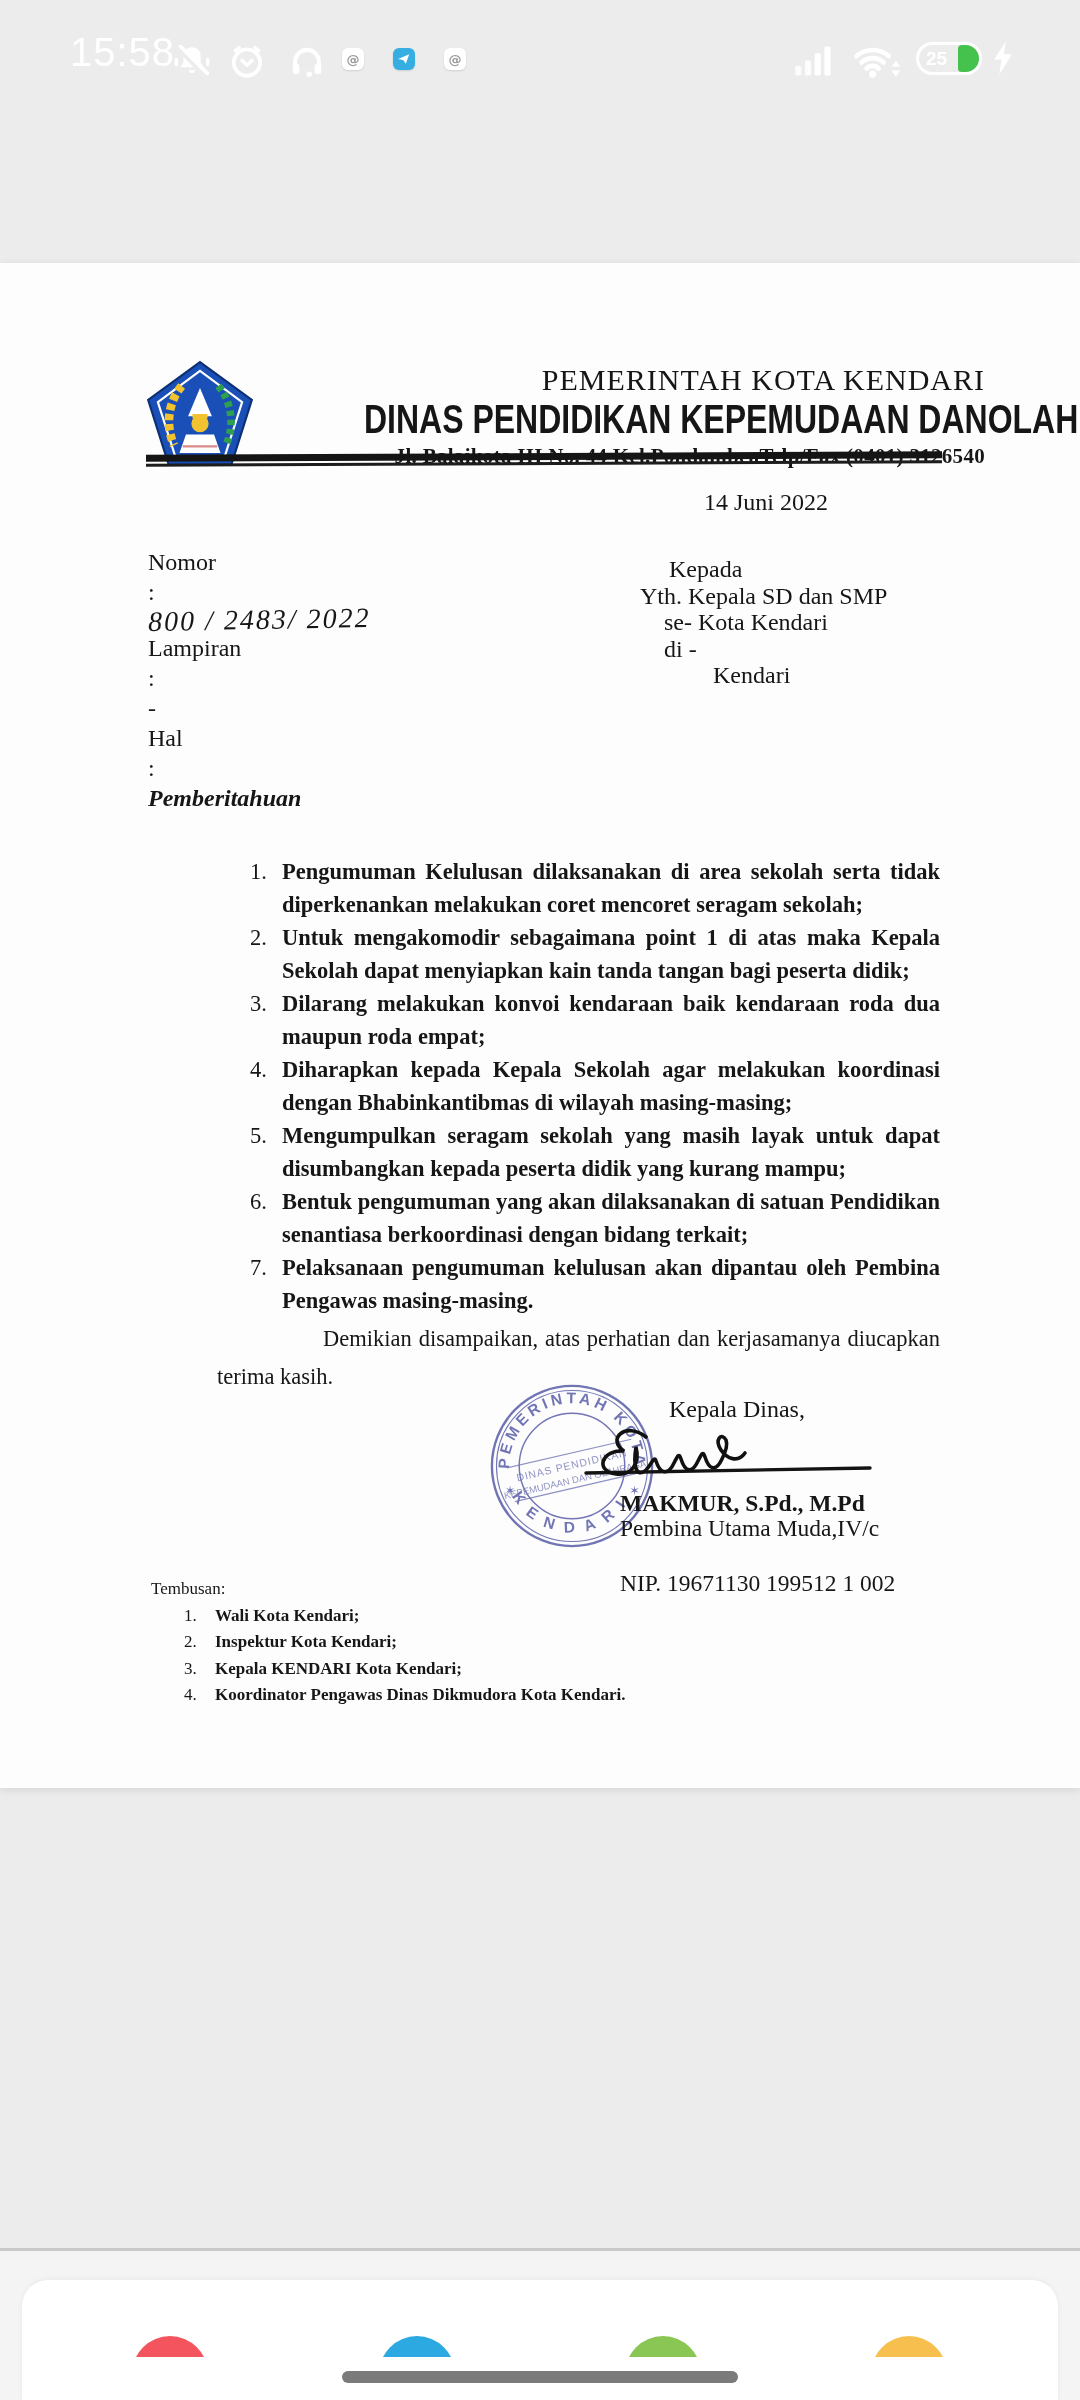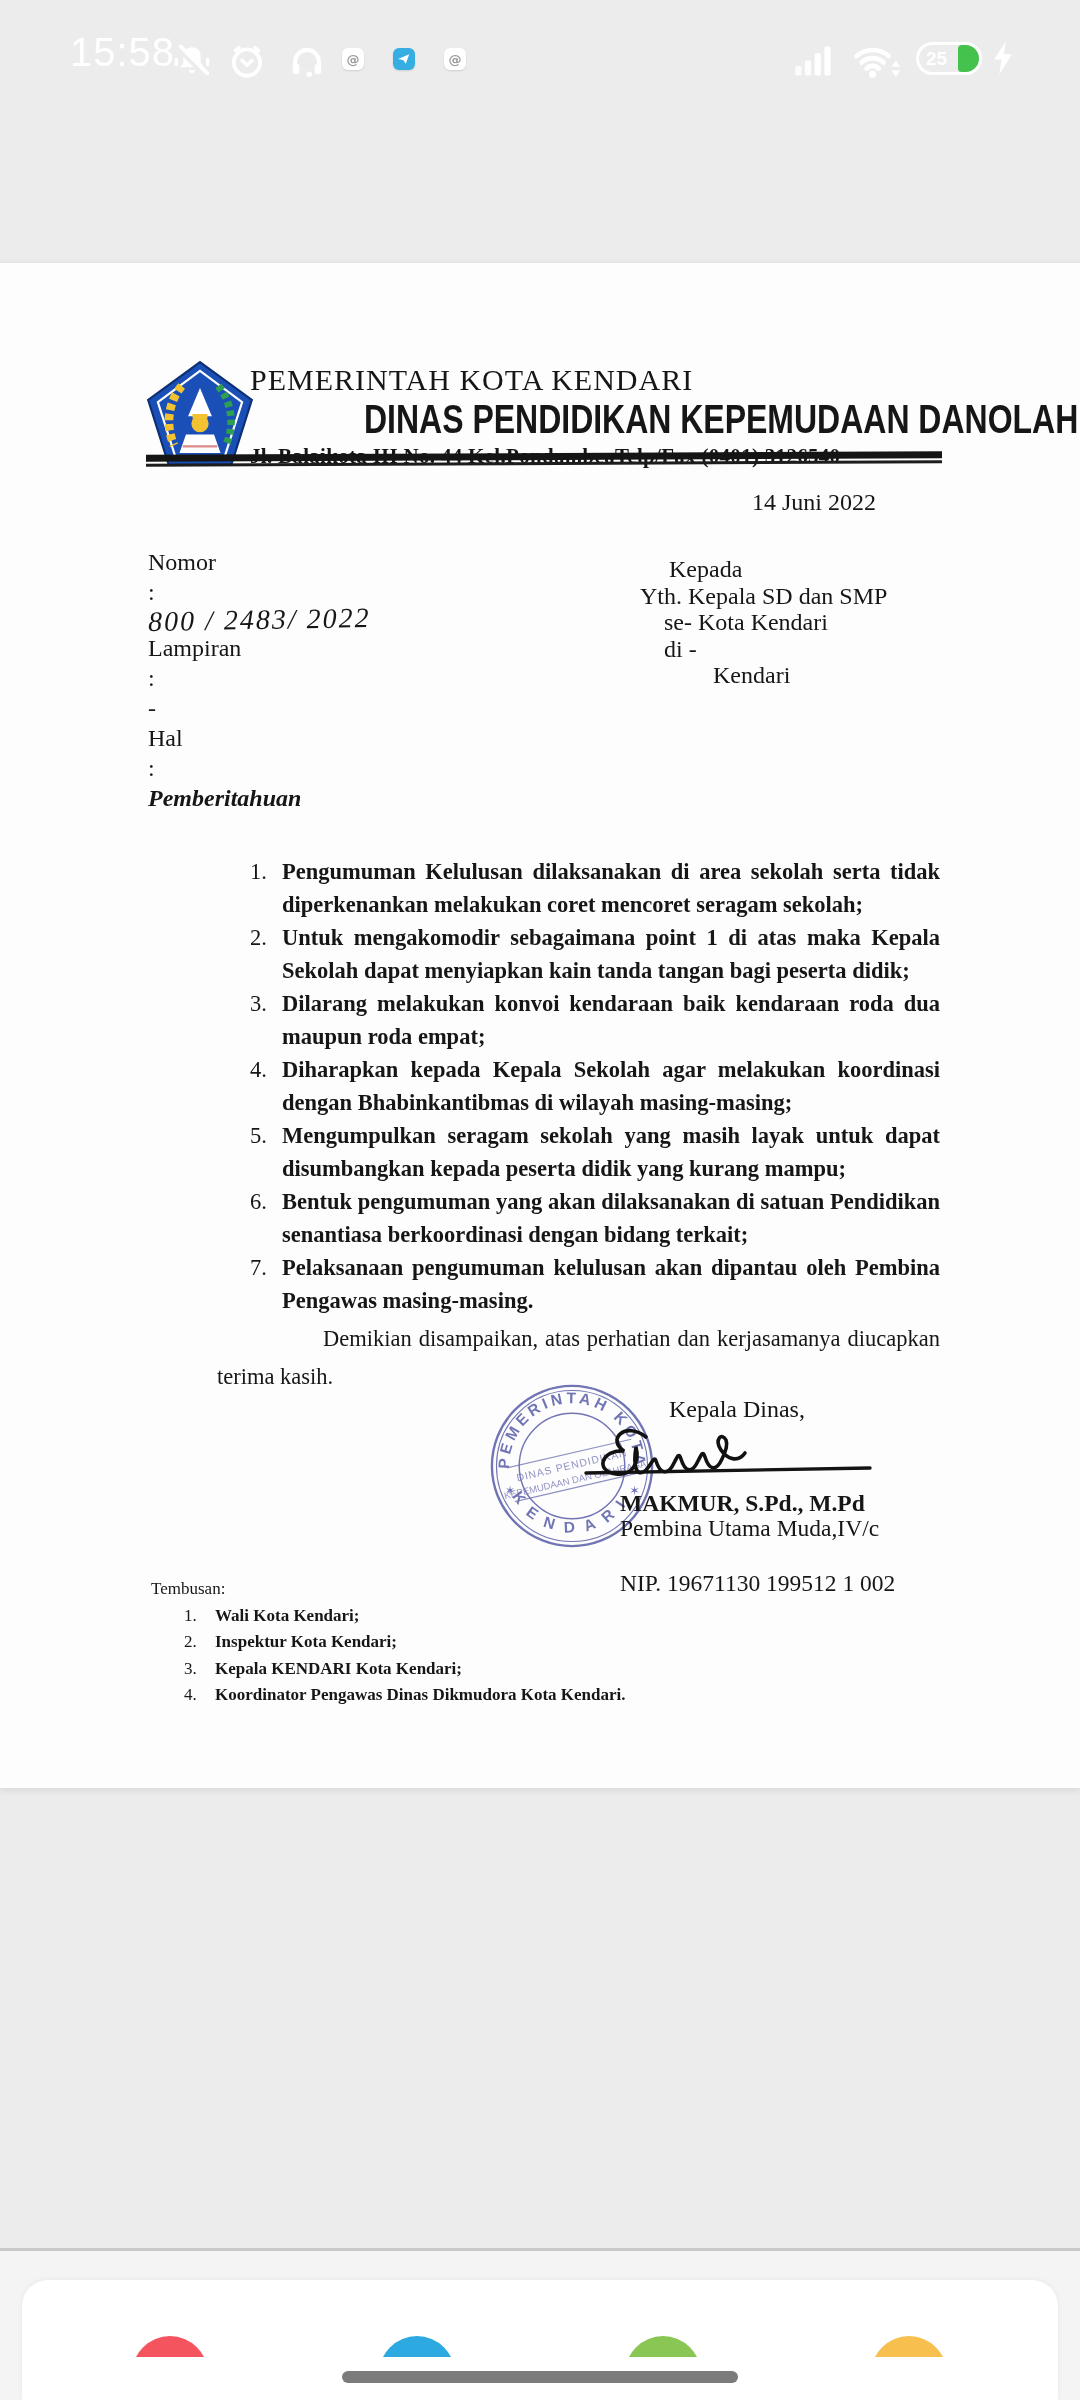--- a/index.html
+++ b/index.html
@@ -16,30 +16,30 @@
   .appchip.telegram{background:#37aee2;color:#fff;}
   .batt{position:absolute;left:916px;top:42px;width:66px;height:33px;border:3px solid #fff;
         border-radius:18px;box-sizing:border-box;}
   .batt .pct{position:absolute;left:7px;top:3px;color:#fff;
              font:600 19px "Liberation Sans",sans-serif;}
   .batt .lvl{position:absolute;right:0px;top:0px;bottom:0px;width:21px;background:#45c24e;
              border-radius:4px 14px 14px 4px;}
   
   .page{position:absolute;top:263px;left:0;width:1080px;height:1525px;background:#fdfdfd;
         box-shadow:0 2px 8px rgba(0,0,0,.10);color:#161616;}
-  .lh-text{position:absolute;left:250px;right:95px;top:100px;text-align:left;line-height:1.12;}
+  .lh-text{position:absolute;left:250px;right:95px;top:100px;text-align:right;line-height:1.12;}
   .lh-gov{font-size:30px;letter-spacing:1px;}
   .lh-agency{font-family:"Liberation Sans",sans-serif;font-weight:700;font-size:41px;
              display:inline-block;transform:scaleX(.78);transform-origin:50% 50%;white-space:nowrap;letter-spacing:0;}
   .lh-addr{font-weight:700;font-size:21px;letter-spacing:.3px;margin-top:2px;}
   .logo{position:absolute;left:146px;top:96px;width:108px;height:110px;}
   .rule{position:absolute;left:146px;right:138px;top:190px;transform:rotate(-.25deg);}
   .rule .r1{height:7px;background:#151515;}
   .rule .r2{height:3px;background:#1d1d1d;margin-top:2px;}
-  .date{position:absolute;left:752px;top:226px;font-size:24px;}
+  .date{position:absolute;left:704px;top:226px;font-size:24px;}
   
   .meta{position:absolute;left:148px;top:284px;font-size:24px;line-height:30px;}
   .meta .row{display:flex;flex-direction:column;}
   .meta .lab{width:122px;}
   .meta .col{width:16px;}
   .meta .hand{font-style:italic;font-size:28px;line-height:26px;letter-spacing:2px;transform:rotate(-1deg);}
   .meta .hal{font-weight:700;font-style:italic;}
   .recip{position:absolute;left:640px;top:284px;font-size:24px;line-height:26.5px;}
   .recip .r0{padding-left:29px;margin-top:9px;}
   .recip .r2,.recip .r3{padding-left:24px;}

